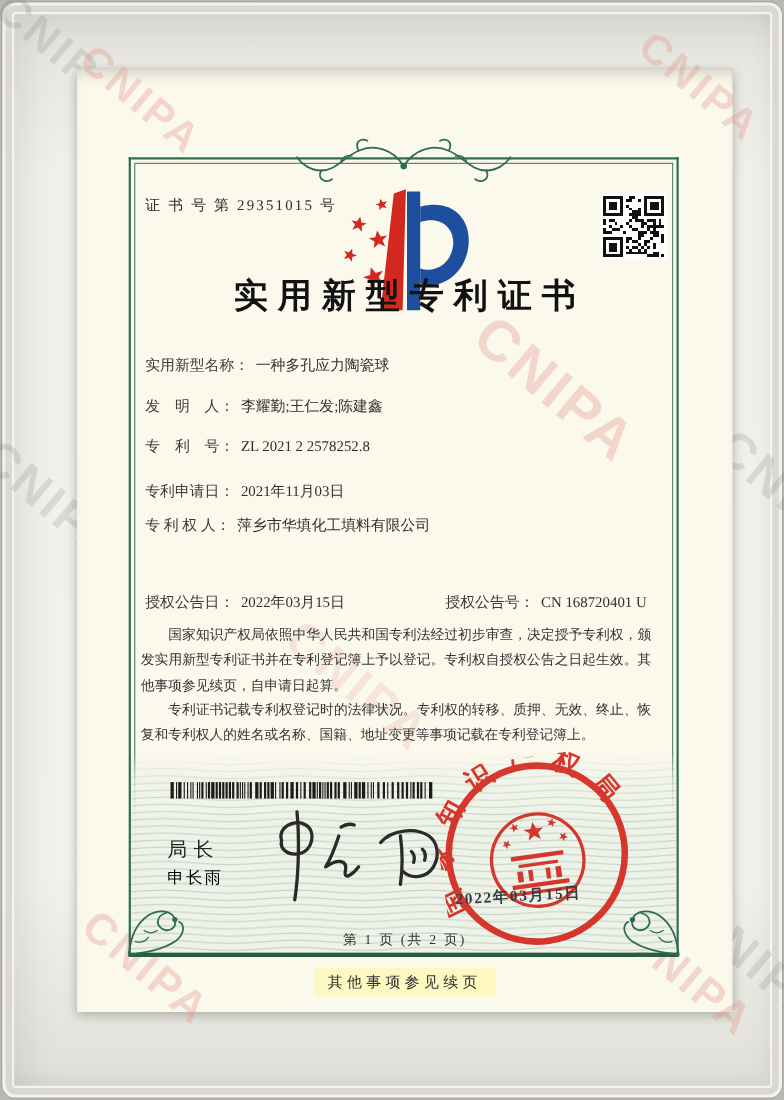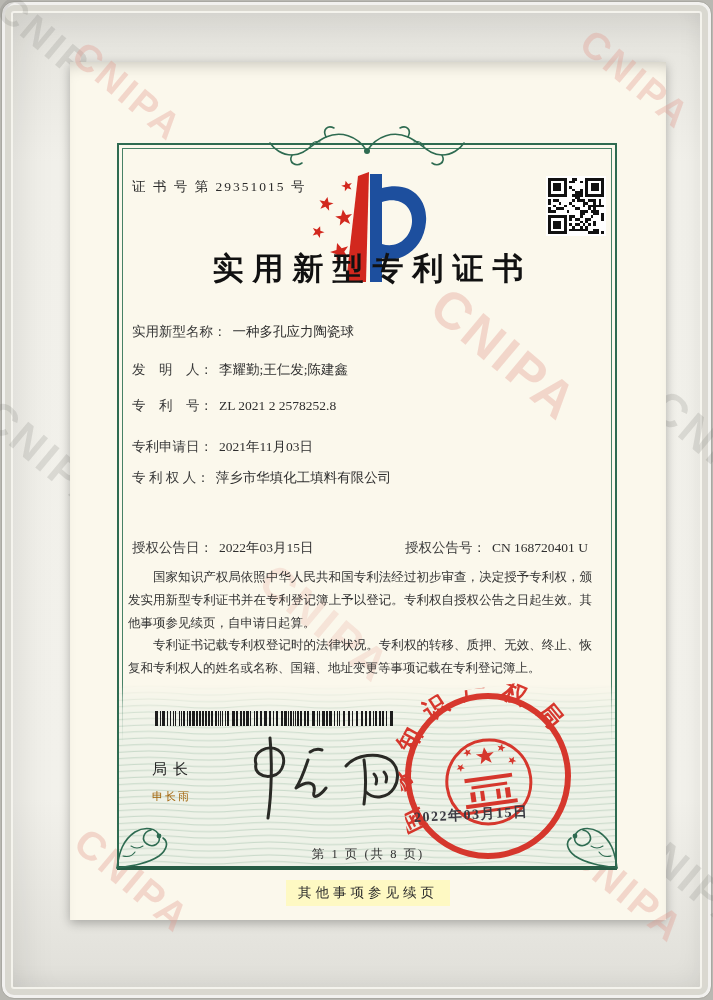--- a/index.html
+++ b/index.html
@@ -71,22 +71,22 @@
   .r1{top:261px}.r2{top:299px}.r3{top:335px}.r4{top:376px}
   .r5{top:407px}.r6{top:442px}.r7{top:477px}
   .fpair2{margin-left:88px;}
   .paras{
     position:absolute;left:58px;top:504px;width:464px;
     font-size:12.5px;line-height:1.82;color:#333;text-align:justify;
   }
   .paras p{margin:0;text-indent:2em;}
   .barcode{position:absolute;left:85px;top:649px;height:15px;display:flex;align-items:stretch;}
   .barcode span{display:block;height:100%;background:#1c1c1c;}
-  .signer-title{position:absolute;left:82px;top:698px;font-size:15px;letter-spacing:6px;color:#222;}
-  .signer-name{position:absolute;left:82px;top:727px;font-size:11px;letter-spacing:2px;color:#a16207;}
+  .signer-title{position:absolute;left:82px;top:698px;font-size:18px;letter-spacing:6px;color:#222;}
+  .signer-name{position:absolute;left:82px;top:727px;font-size:15px;letter-spacing:2px;color:#000000;}
   .signature{position:absolute;left:168px;top:668px;}
   .seal{position:absolute;left:330px;top:626px;width:176px;height:176px;transform:rotate(-8deg);opacity:.92;}
   .seal-date{
     position:absolute;left:344px;top:744px;font-size:14px;color:#3a3a42;
     letter-spacing:1.5px;transform:rotate(-3deg);font-weight:bold;white-space:nowrap;
   }
   .pagenote{position:absolute;left:0;right:0;top:784px;text-align:center;font-size:12.5px;color:#333;letter-spacing:2px;}
   .contnote{
     position:absolute;left:50%;top:818px;transform:translateX(-50%);
     font-size:13.5px;color:#2c2c2c;letter-spacing:4px;background:#fef9c3;
@@ -431,16 +431,16 @@
       <rect x="-20" y="14" width="5" height="10"></rect>
       <rect x="-10" y="14" width="4" height="10"></rect>
       <rect x="6" y="14" width="4" height="10"></rect>
       <rect x="15" y="14" width="5" height="10"></rect>
       <rect x="-26" y="26" width="52" height="4"></rect>
       <rect x="-30" y="33" width="60" height="3"></rect>
     </g>
   </svg>
   <div class="seal-date">2022年03月15日</div>
 
-  <div class="pagenote">第 1 页 (共 8 页)</div>
+  <div class="pagenote">第 1 页 (共 2 页)</div>
   <div class="contnote">其他事项参见续页</div>
 
 </div>
 
 </body></html>

